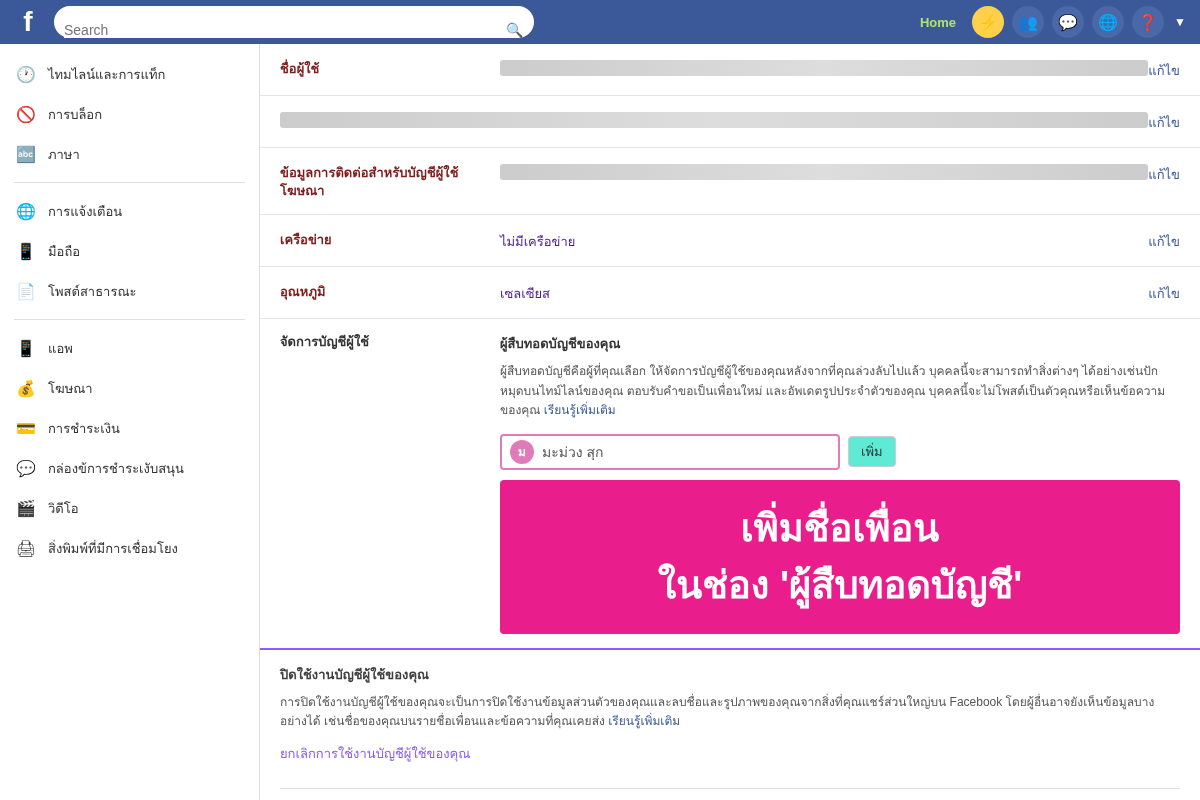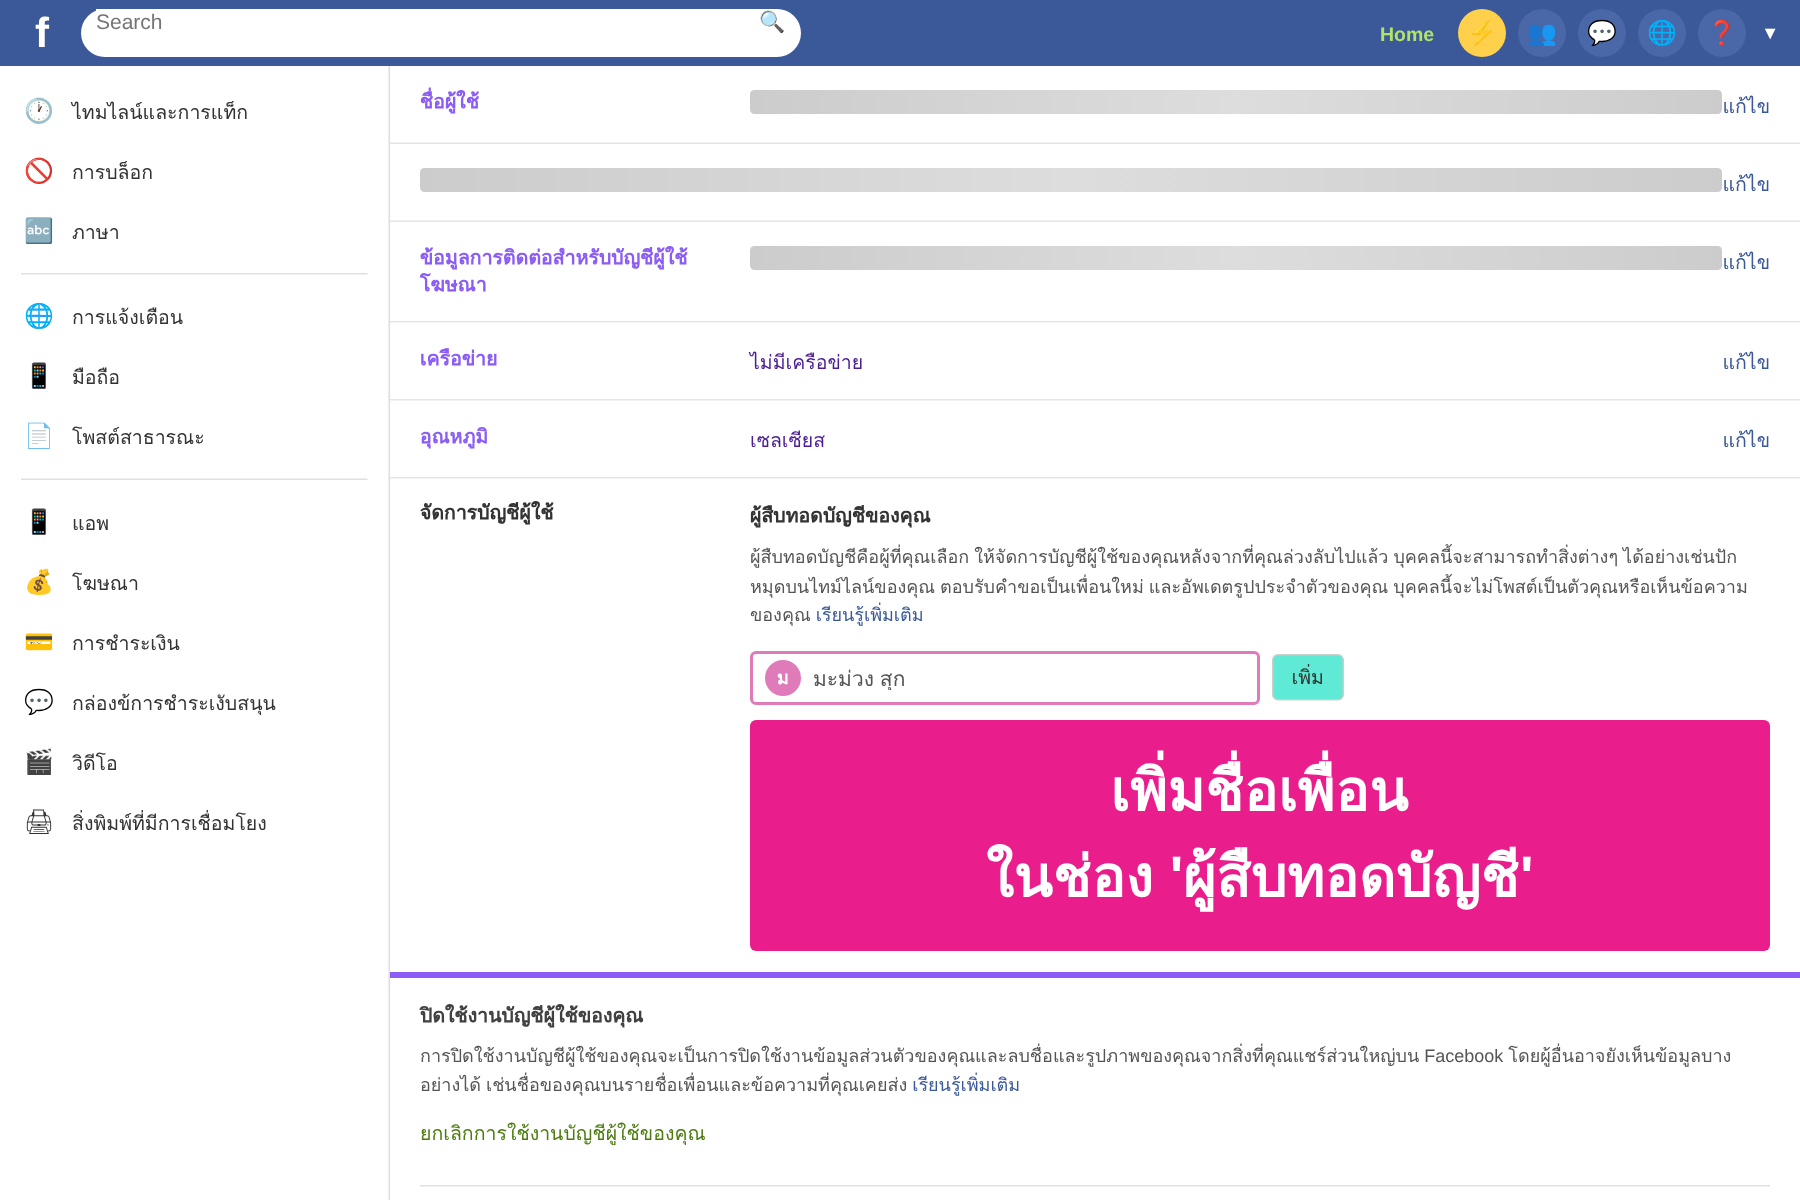--- a/index.html
+++ b/index.html
@@ -17,21 +17,21 @@
       z-index: 100;
     }
     .fb-logo {
       width: 36px; height: 36px;
       background: #3b5998;
       display: flex; align-items: center; justify-content: center;
       color: white; font-size: 28px; font-weight: bold;
       flex-shrink: 0;
     }
     .search-bar {
-      display: flex; align-items: flex-start;
+      display: flex; align-items: flex-end;
       background: white;
       border-radius: 20px;
       margin-left: 8px;
       padding: 0 10px;
       height: 32px;
       flex: 1;
       max-width: 480px;
     }
     .search-bar input {
       border: none; outline: none;
@@ -122,25 +122,24 @@
       display: flex;
       align-items: flex-start;
       padding: 14px 20px;
       border-bottom: 1px solid #e5e5e5;
       min-height: 50px;
     }
     .settings-row-label {
       width: 220px;
       font-size: 13px;
       font-weight: bold;
-      color: #8b5cf6;
+      color: #7f1d1d;
       flex-shrink: 0;
       padding-top: 2px;
       line-height: 1.4;
-      font-family: Liberation Mono, monospace;
     }
     .settings-row-value {
       flex: 1;
       font-size: 13px;
       color: #4c1d95;
       padding-top: 2px;
     }
     .settings-row-value.blurred {
       color: transparent;
       background: linear-gradient(90deg, #ccc 0%, #ddd 50%, #ccc 100%);
@@ -153,21 +152,21 @@
       color: #3b5998;
       font-size: 13px;
       cursor: pointer;
       flex-shrink: 0;
       padding-top: 2px;
     }
 
     
     .legacy-section {
       padding: 14px 20px;
-      border-bottom: 4px solid #8b5cf6;
+      border-bottom: 2px solid #8b5cf6;
     }
     .legacy-section-header {
       display: flex;
       align-items: flex-start;
     }
     .legacy-section-label {
       width: 220px;
       font-size: 13px;
       font-weight: bold;
       color: #333;
@@ -265,21 +264,21 @@
       font-size: 12px;
       color: #555;
       line-height: 1.6;
       margin-bottom: 12px;
     }
     .deactivate-desc a {
       color: #3b5998;
       text-decoration: none;
     }
     .deactivate-link {
-      color: #4d7c0f;
+      color: #8b5cf6;
       font-size: 13px;
       cursor: pointer;
       margin-bottom: 12px;
       display: inline-block;
     }
     .deactivate-divider {
       height: 1px;
       background: #e0e0e0;
       margin: 12px 0;
     }

